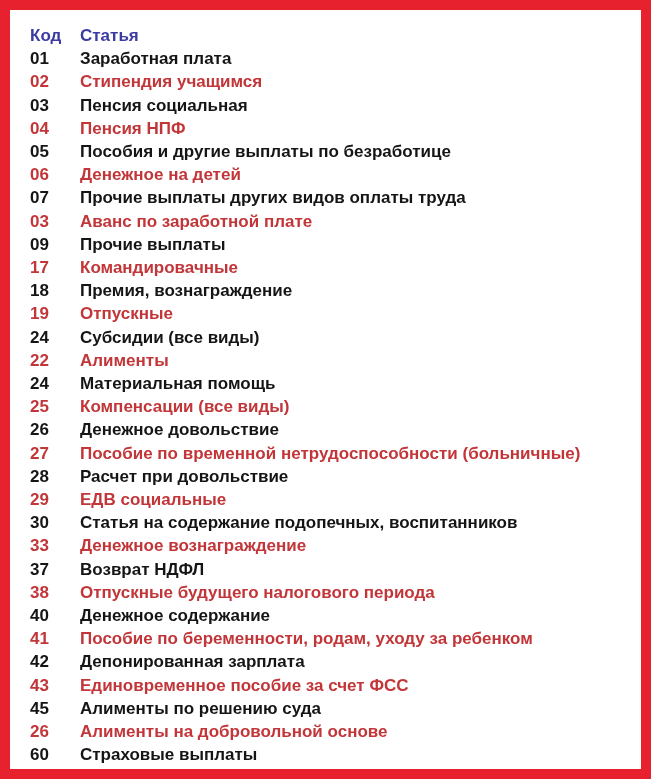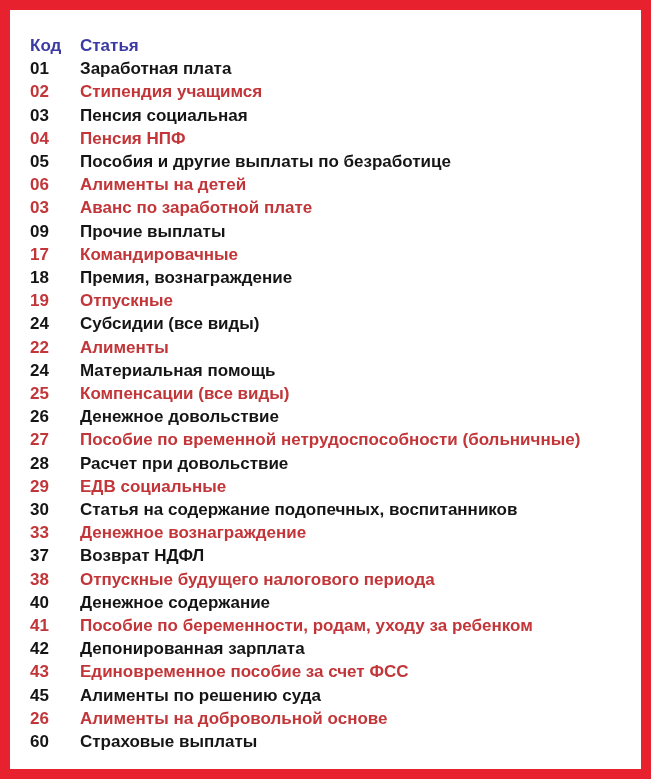--- a/index.html
+++ b/index.html
@@ -2,21 +2,21 @@
 <html style="--border-red: #e8212e; --text-red: #c23538; --text-black: #151515; --header-blue: #3b3ba3;"><head>
 <meta charset="utf-8">
 <style>
   html, body { margin: 0; padding: 0; background: #ffffff; }
   .page {
     box-sizing: border-box;
     width: 651px;
     height: 779px;
     border: 10px solid var(--border-red, #e8212e);
     background: #ffffff;
-    padding: 24px 6px 0 20px;
+    padding: 14px 6px 0 20px;
     font-family: "Liberation Sans", sans-serif;
     font-weight: bold;
     font-size: 17px;
     overflow: hidden;
   }
   .row {
     display: flex;
     align-items: baseline;
     line-height: 23.2px;
     white-space: nowrap;
@@ -54,21 +54,25 @@
       <div class="row red">
         <span class="code">04</span>
         <span class="article">Пенсия НПФ</span>
       </div>
       <div class="row black">
         <span class="code">05</span>
         <span class="article">Пособия и другие выплаты по безработице</span>
       </div>
       <div class="row red">
         <span class="code">06</span>
-        <span class="article">Алименты на детей</span>
+        <span class="article">Денежное на детей</span>
+      </div>
+      <div class="row black">
+        <span class="code">07</span>
+        <span class="article">Прочие выплаты других видов оплаты труда</span>
       </div>
       <div class="row red">
         <span class="code">03</span>
         <span class="article">Аванс по заработной плате</span>
       </div>
       <div class="row black">
         <span class="code">09</span>
         <span class="article">Прочие выплаты</span>
       </div>
       <div class="row red">

